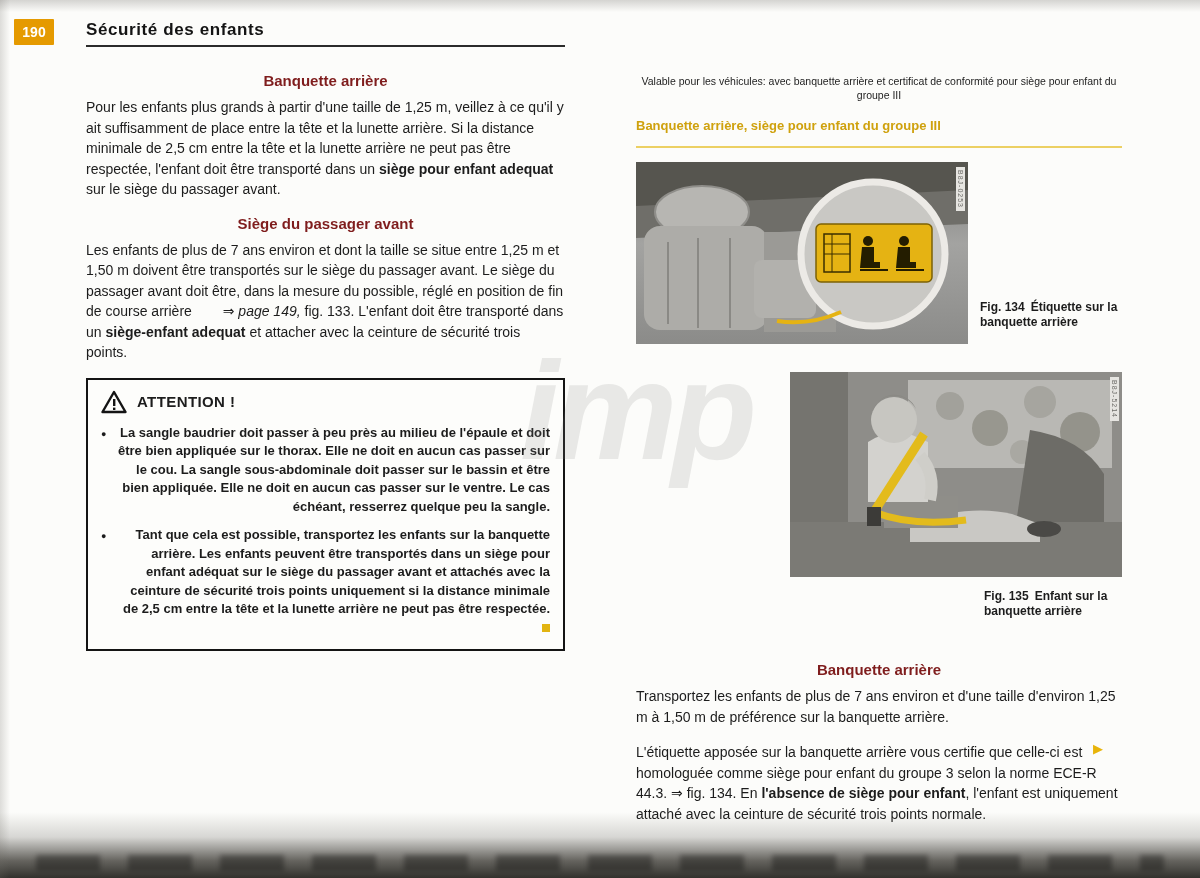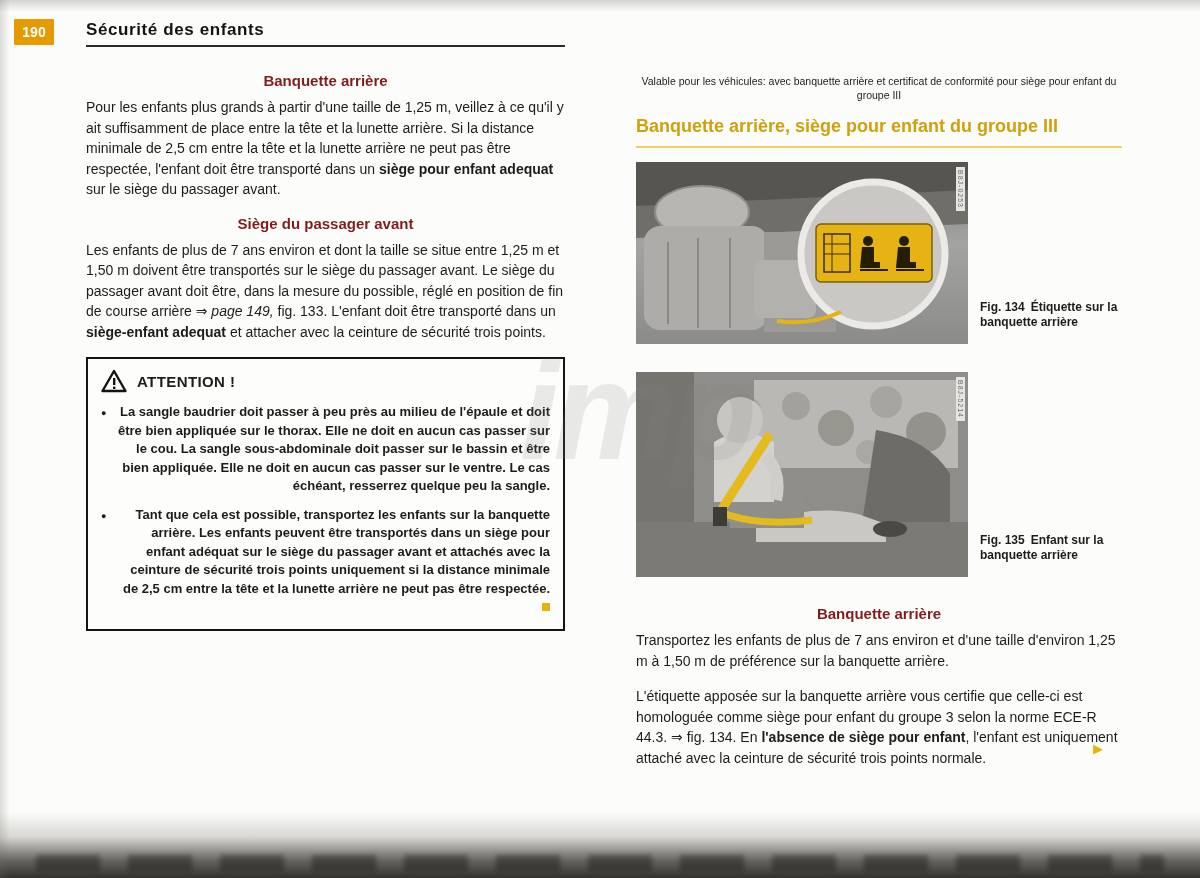--- a/index.html
+++ b/index.html
@@ -26,37 +26,37 @@
   }
   .title-rule{position:absolute;left:86px;top:45px;width:479px;height:2px;background:#2b2b2b;}
 
   
   .col-left{position:absolute;left:86px;top:72px;width:479px;}
   .col-right{position:absolute;left:636px;top:74px;width:486px;}
 
   h2.blockhead{font-size:15px;font-weight:bold;margin:0 0 8px 0;color:#7f1d1d;text-align:center;}
   p.body{font-size:14px;line-height:20.5px;margin:0 0 15px 0;}
   p.body strong{font-weight:bold;}
-  p.body em{font-style:italic;}
+  p.body em{font-style:italic;margin-left:27px;}
 
   
   .warning-box{
     border:2px solid #141414;margin-top:13px;padding:10px 13px 12px 13px;background:#fdfdfb;text-align:right;
   }
   .warning-header{display:flex;align-items:center;gap:10px;margin-bottom:10px;}
   .warn-icon{width:26px;height:24px;display:inline-flex;}
   .warn-title{font-size:15px;font-weight:bold;letter-spacing:.4px;}
   .warn-item{font-size:13px;font-weight:bold;line-height:18.5px;margin:0 0 10px 0;position:relative;padding-left:16px;}
   .warn-item:last-child{margin-bottom:0;}
   .warn-item::before{content:"●";position:absolute;left:0;top:1px;font-size:9px;}
   .end-square{display:inline-block;width:8px;height:8px;background:#e2b411;margin-left:6px;vertical-align:baseline;}
 
   
   .applicability{font-size:10.5px;line-height:14px;text-align:center;margin:0 0 12px 0;color:#232323;}
-  .yellow-head{font-size:18px;line-height:24px;font-weight:bold;color:#cfa10d;margin:0 0 8px 0;}
+  .yellow-head{font-size:13px;line-height:24px;font-weight:bold;color:#cfa10d;margin:0 0 8px 0;}
   .yellow-rule{height:2px;background:#ecd063;margin-bottom:14px;}
 
   .fig-row{display:flex;align-items:flex-end;gap:12px;margin:0 0 28px 0;}
   .fig-image{position:relative;width:332px;background:#8e8d89;flex:0 0 auto;}
   .fig-image svg{display:block;}
   .fig-code{
     position:absolute;top:5px;right:3px;background:#e6e5e1;color:#6d6c68;
     font-size:7px;letter-spacing:1px;writing-mode:vertical-rl;padding:3px 1px;line-height:1;
   }
   figcaption{font-size:12px;line-height:15px;font-weight:bold;width:138px;margin-bottom:14px;}
@@ -149,21 +149,21 @@
             <path d="M262 85 h12 v15 h6 v6 h-20 z"></path>
           </g>
           <path d="M224 108 h28 M260 108 h28" stroke="#241d00" stroke-width="2"></path>
           <path d="M205 150 q-32 14 -64 9" stroke="#e5b313" stroke-width="4" fill="none"></path>
         </svg>
         <span class="fig-code">B8J-0253</span>
       </div>
       <figcaption><span class="fig-label">Fig. 134</span><span>Étiquette sur la banquette arrière</span></figcaption>
     </figure>
 
-    <figure class="fig-row" style="margin-left:0;">
+    <figure class="fig-row" style="margin-left:0;flex-direction:column;">
       <div class="fig-image">
         <svg viewBox="0 0 332 205" width="332" height="205">
           <rect width="332" height="205" fill="#8e8d89"></rect>
           <rect x="118" y="8" width="204" height="88" fill="#b9b8b4"></rect>
           <circle cx="160" cy="34" r="14" fill="#a2a19b"></circle>
           <circle cx="200" cy="56" r="18" fill="#98978f"></circle>
           <circle cx="250" cy="30" r="16" fill="#a6a59f"></circle>
           <circle cx="290" cy="60" r="20" fill="#94938b"></circle>
           <circle cx="232" cy="80" r="12" fill="#a9a8a2"></circle>
           <rect x="0" y="0" width="58" height="205" fill="#75746f"></rect>

